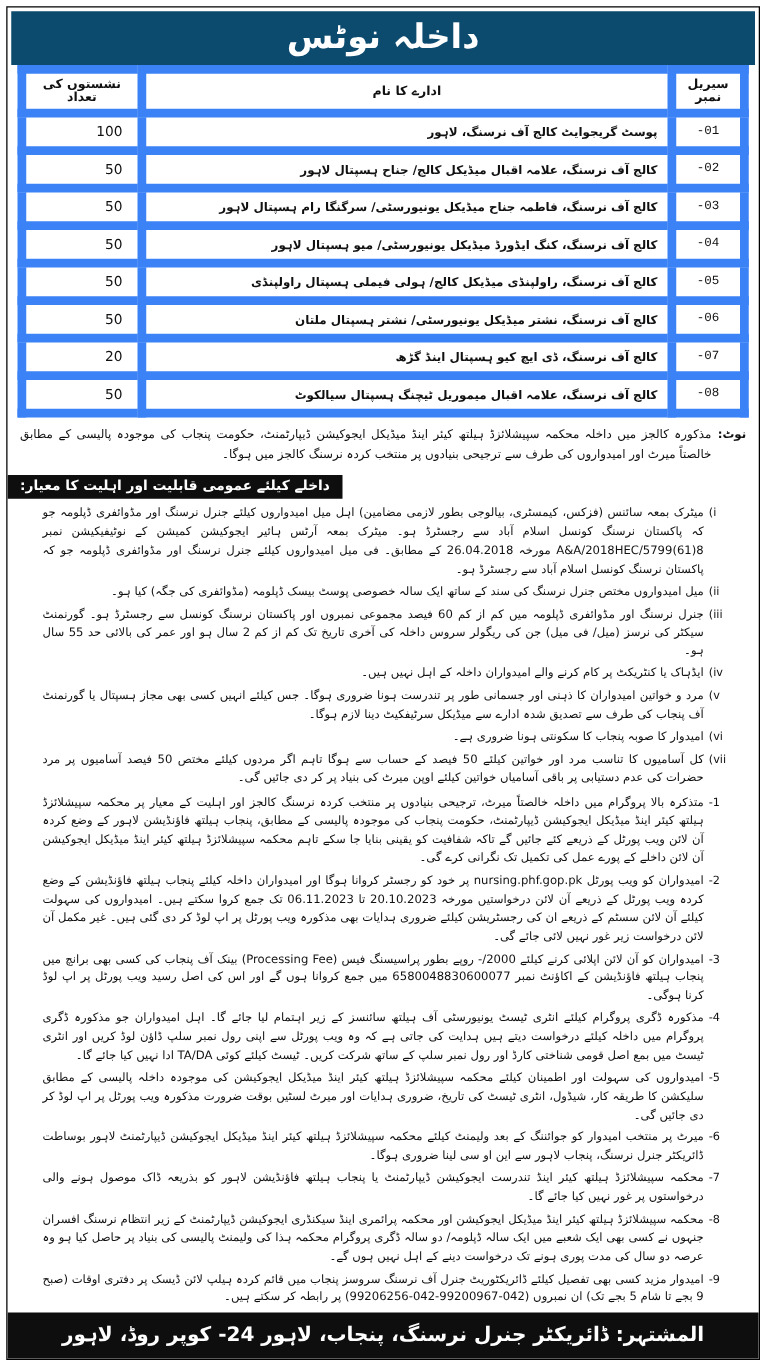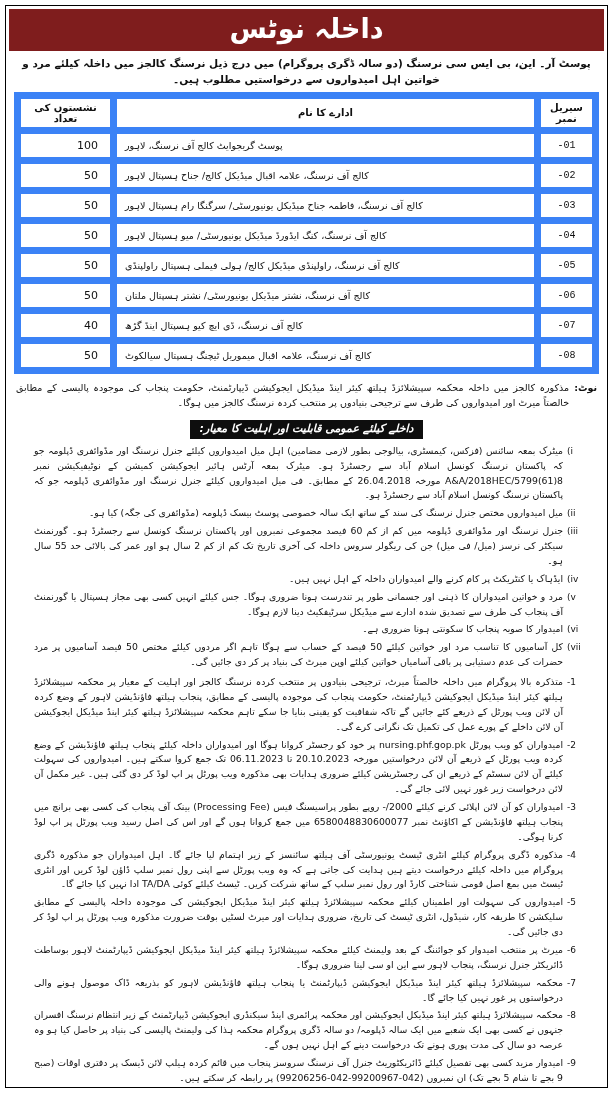--- a/index.html
+++ b/index.html
@@ -13,21 +13,21 @@
   .ad {
     position: absolute; top: 5px; left: 5px;
     width: 603px; height: 1083px;
     border: 1.5px solid #000;
     background: #fff;
     display: flex; flex-direction: column;
     direction: rtl;
     overflow: hidden;
   }
   .banner {
-    background: #7f1d1d; color: #fff;
+    background: #0c4a6e; color: #fff;
     margin: 3px 3px 0 3px;
     text-align: center;
     font-size: 27px; font-weight: 700;
     padding: 4px 0 7px 0;
     letter-spacing: 1px;
   }
   .subbanner {
     background: #b3b3b3; color: #000;
     margin: 2px 3px 0 3px;
     text-align: center;
@@ -47,31 +47,31 @@
   }
   table.seats th, table.seats td { border: 7px solid #3b82f6; }
   table.seats th {
     font-size: 10px; font-weight: 700;
     padding: 3px 6px;
   }
   th.c-serial { width: 58px; text-align: center; }
   th.c-name  { text-align: center; padding-right: 10px; }
   th.c-seats { width: 96px; text-align: center; }
   td.c-serial { text-align: center; font-size: 10px; padding: 5px 2px; font-family: Liberation Mono, monospace; }
-  td.c-name  { text-align: left; font-size: 9.5px; font-weight: 400; padding: 5px 8px; }
+  td.c-name  { text-align: right; font-size: 9.5px; font-weight: 700; padding: 5px 8px; }
   td.c-seats { text-align: right; font-size: 11px; padding: 5px 12px 5px 4px; direction: ltr; }
   .ltr { direction: ltr; unicode-bidi: isolate; display: inline-block; }
   .note {
     display: flex; gap: 5px;
     padding: 6px 10px 2px 10px;
     font-size: 9.5px; line-height: 1.65;
   }
   .note .note-label { font-weight: 700; white-space: nowrap; }
   .note .note-text { text-align: justify; }
-  .crit-head-wrap { text-align: center; padding: 4px 0 3px 0; font-style: italic; }
+  .crit-head-wrap { text-align: left; padding: 4px 0 3px 0; }
   .crit-head {
     display: inline-block;
     background: #0e0e0e; color: #fff;
     font-size: 11px; font-weight: 700;
     padding: 2px 10px 4px 10px;
   }
   .list { padding: 2px 10px 0 10px; }
   .list-item {
     display: flex; gap: 4px;
     font-size: 9.3px; line-height: 1.6;
@@ -102,21 +102,20 @@
 </head>
 <body>
 
 <div class="ad">
 
   <div class="banner">
     <span>داخلہ نوٹس</span>
   </div>
 
 
-  <p class="intro">پوسٹ آر۔ این، بی ایس سی نرسنگ (دو سالہ ڈگری پروگرام) میں درج ذیل نرسنگ کالجز میں داخلہ کیلئے مرد و خواتین اہل امیدواروں سے درخواستیں مطلوب ہیں۔</p>
 
   <table class="seats">
     <thead>
       <tr>
         <th class="c-serial">سیریل نمبر</th>
         <th class="c-name">ادارے کا نام</th>
         <th class="c-seats">نشستوں کی تعداد</th>
       </tr>
     </thead>
     <tbody>
@@ -152,21 +151,21 @@
 
   <tr>
     <td class="c-serial"><span class="ltr">-06</span></td>
     <td class="c-name">کالج آف نرسنگ، نشتر میڈیکل یونیورسٹی/ نشتر ہسپتال ملتان</td>
     <td class="c-seats">50</td>
   </tr>
 
   <tr>
     <td class="c-serial"><span class="ltr">-07</span></td>
     <td class="c-name">کالج آف نرسنگ، ڈی ایچ کیو ہسپتال اینڈ گڑھ</td>
-    <td class="c-seats">40</td>
+    <td class="c-seats">20</td>
   </tr>
 
   <tr>
     <td class="c-serial"><span class="ltr">-08</span></td>
     <td class="c-name">کالج آف نرسنگ، علامہ اقبال میموریل ٹیچنگ ہسپتال سیالکوٹ</td>
     <td class="c-seats">50</td>
   </tr>
 </tbody>
   </table>
 
@@ -243,21 +242,21 @@
     <span class="item-text">امیدواروں کی سہولت اور اطمینان کیلئے محکمہ سپیشلائزڈ ہیلتھ کیئر اینڈ میڈیکل ایجوکیشن کی موجودہ داخلہ پالیسی کے مطابق سلیکشن کا طریقہ کار، شیڈول، انٹری ٹیسٹ کی تاریخ، ضروری ہدایات اور میرٹ لسٹیں بوقت ضرورت مذکورہ ویب پورٹل پر اپ لوڈ کر دی جائیں گی۔</span>
   </div>
 
   <div class="list-item">
     <span class="marker ltr">-6</span>
     <span class="item-text">میرٹ پر منتخب امیدوار کو جوائننگ کے بعد ولیمنٹ کیلئے محکمہ سپیشلائزڈ ہیلتھ کیئر اینڈ میڈیکل ایجوکیشن ڈیپارٹمنٹ لاہور بوساطت ڈائریکٹر جنرل نرسنگ، پنجاب لاہور سے این او سی لینا ضروری ہوگا۔</span>
   </div>
 
   <div class="list-item">
     <span class="marker ltr">-7</span>
-    <span class="item-text">محکمہ سپیشلائزڈ ہیلتھ کیئر اینڈ میڈیکل ایجوکیشن ڈیپارٹمنٹ یا پنجاب ہیلتھ فاؤنڈیشن لاہور کو بذریعہ ڈاک موصول ہونے والی درخواستوں پر غور نہیں کیا جائے گا۔</span>
+    <span class="item-text">محکمہ سپیشلائزڈ ہیلتھ کیئر اینڈ تندرست ایجوکیشن ڈیپارٹمنٹ یا پنجاب ہیلتھ فاؤنڈیشن لاہور کو بذریعہ ڈاک موصول ہونے والی درخواستوں پر غور نہیں کیا جائے گا۔</span>
   </div>
 
   <div class="list-item">
     <span class="marker ltr">-8</span>
     <span class="item-text">محکمہ سپیشلائزڈ ہیلتھ کیئر اینڈ میڈیکل ایجوکیشن اور محکمہ پرائمری اینڈ سیکنڈری ایجوکیشن ڈیپارٹمنٹ کے زیر انتظام نرسنگ افسران جنہوں نے کسی بھی ایک شعبے میں ایک سالہ ڈپلومہ/ دو سالہ ڈگری پروگرام محکمہ ہذا کی ولیمنٹ پالیسی کی بنیاد پر حاصل کیا ہو وہ عرصہ دو سال کی مدت پوری ہونے تک درخواست دینے کے اہل نہیں ہوں گے۔</span>
   </div>
 
   <div class="list-item">
     <span class="marker ltr">-9</span>
     <span class="item-text">امیدوار مزید کسی بھی تفصیل کیلئے ڈائریکٹوریٹ جنرل آف نرسنگ سروسز پنجاب میں قائم کردہ ہیلپ لائن ڈیسک پر دفتری اوقات (صبح 9 بجے تا شام 5 بجے تک) ان نمبروں (042-99200967-042-99206256) پر رابطہ کر سکتے ہیں۔</span>

